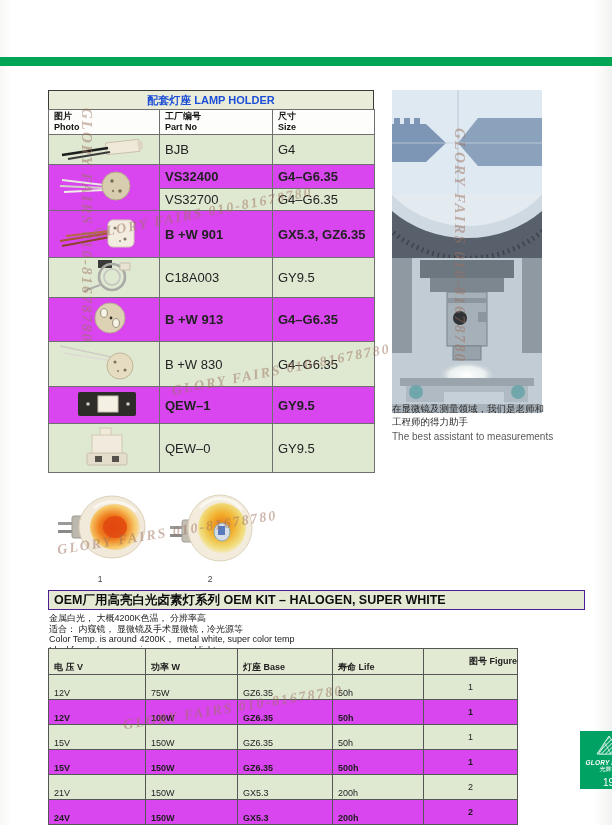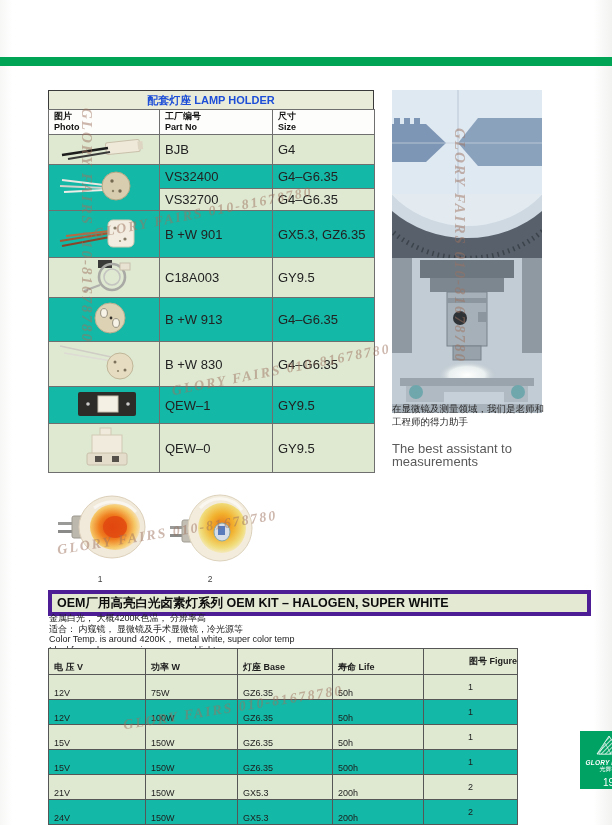--- a/index.html
+++ b/index.html
@@ -13,33 +13,33 @@
   .lh-wrap{position:absolute;left:48px;top:90px;width:326px;}
   .lh-title{background:#e8ecd9;border:1px solid #3a3a3a;border-bottom:none;
     font-size:11px;font-weight:bold;padding:2px 4px;height:14px;line-height:14px;color:#1d4ed8;text-align:center;}
   table{border-collapse:collapse;table-layout:fixed;}
   .lh-table{width:326px;border:1px solid #3a3a3a;}
   .lh-table th,.lh-table td{border:1px solid #6f6f6f;padding:0 0 0 5px;vertical-align:middle;}
   .lh-table th{background:#fdfdfb;text-align:left;font-size:9px;line-height:11px;height:24px;color:#111;margin-left:21px;}
   .lh-table td{font-size:13px;color:#222;}
   .lh-table td.photo{padding:0;text-align:center;}
   tr.alt td{background:#dfe9d2;}
-  tr.plain td{background:#14b8a6;}
+  tr.plain td{background:#d946ef;font-weight:bold;}
   
   .scope{position:absolute;left:392px;top:90px;width:150px;height:323px;}
   .caption{position:absolute;left:392px;top:402px;width:180px;}
   .caption .zh{font-size:9.5px;line-height:13px;color:#2a2a2a;}
-  .caption .en{font-size:13px;line-height:13px;color:#5a5a5a;margin-top:14px;}
+  .caption .en{font-size:10px;line-height:13px;color:#5a5a5a;margin-top:2px;}
   
   .lamps{position:absolute;left:52px;top:486px;display:flex;gap:14px;}
   .lampfig{width:96px;text-align:center;}
   .lampfig .num{font-size:8.5px;color:#444;margin-top:2px;}
   
   .oem-title{position:absolute;left:48px;top:590px;width:525px;background:#e4e9d4;
-    border:4px solid #4c1d95;font-size:12.5px;font-weight:bold;color:#0d0d0d;
+    border:1px solid #4c1d95;font-size:12.5px;font-weight:bold;color:#0d0d0d;
     padding:2px 5px;height:14px;line-height:14px;}
   .oem-desc{position:absolute;left:49px;top:613px;width:460px;font-size:9px;line-height:10.5px;color:#222;}
   .oem-table{position:absolute;left:48px;top:648px;width:469px;border:1.5px solid #2f2f2f;}
   .oem-table th,.oem-table td{border:1px solid #565656;font-size:9px;padding:12px 0 0 5px;height:12px;color:#1d1d1d;}
   .oem-table th{background:#e2ead3;text-align:left;font-weight:bold;height:13px;}
   .oem-table td.fig{text-align:center;padding:0;}
   
   .logo-box{position:absolute;left:543px;top:731px;width:57px;height:58px;background:#00a263;
     color:#fff;text-align:center;margin-left:37px;}
   .logo-box .brand{font-size:6.5px;font-weight:bold;font-style:italic;letter-spacing:0.2px;line-height:7px;}

